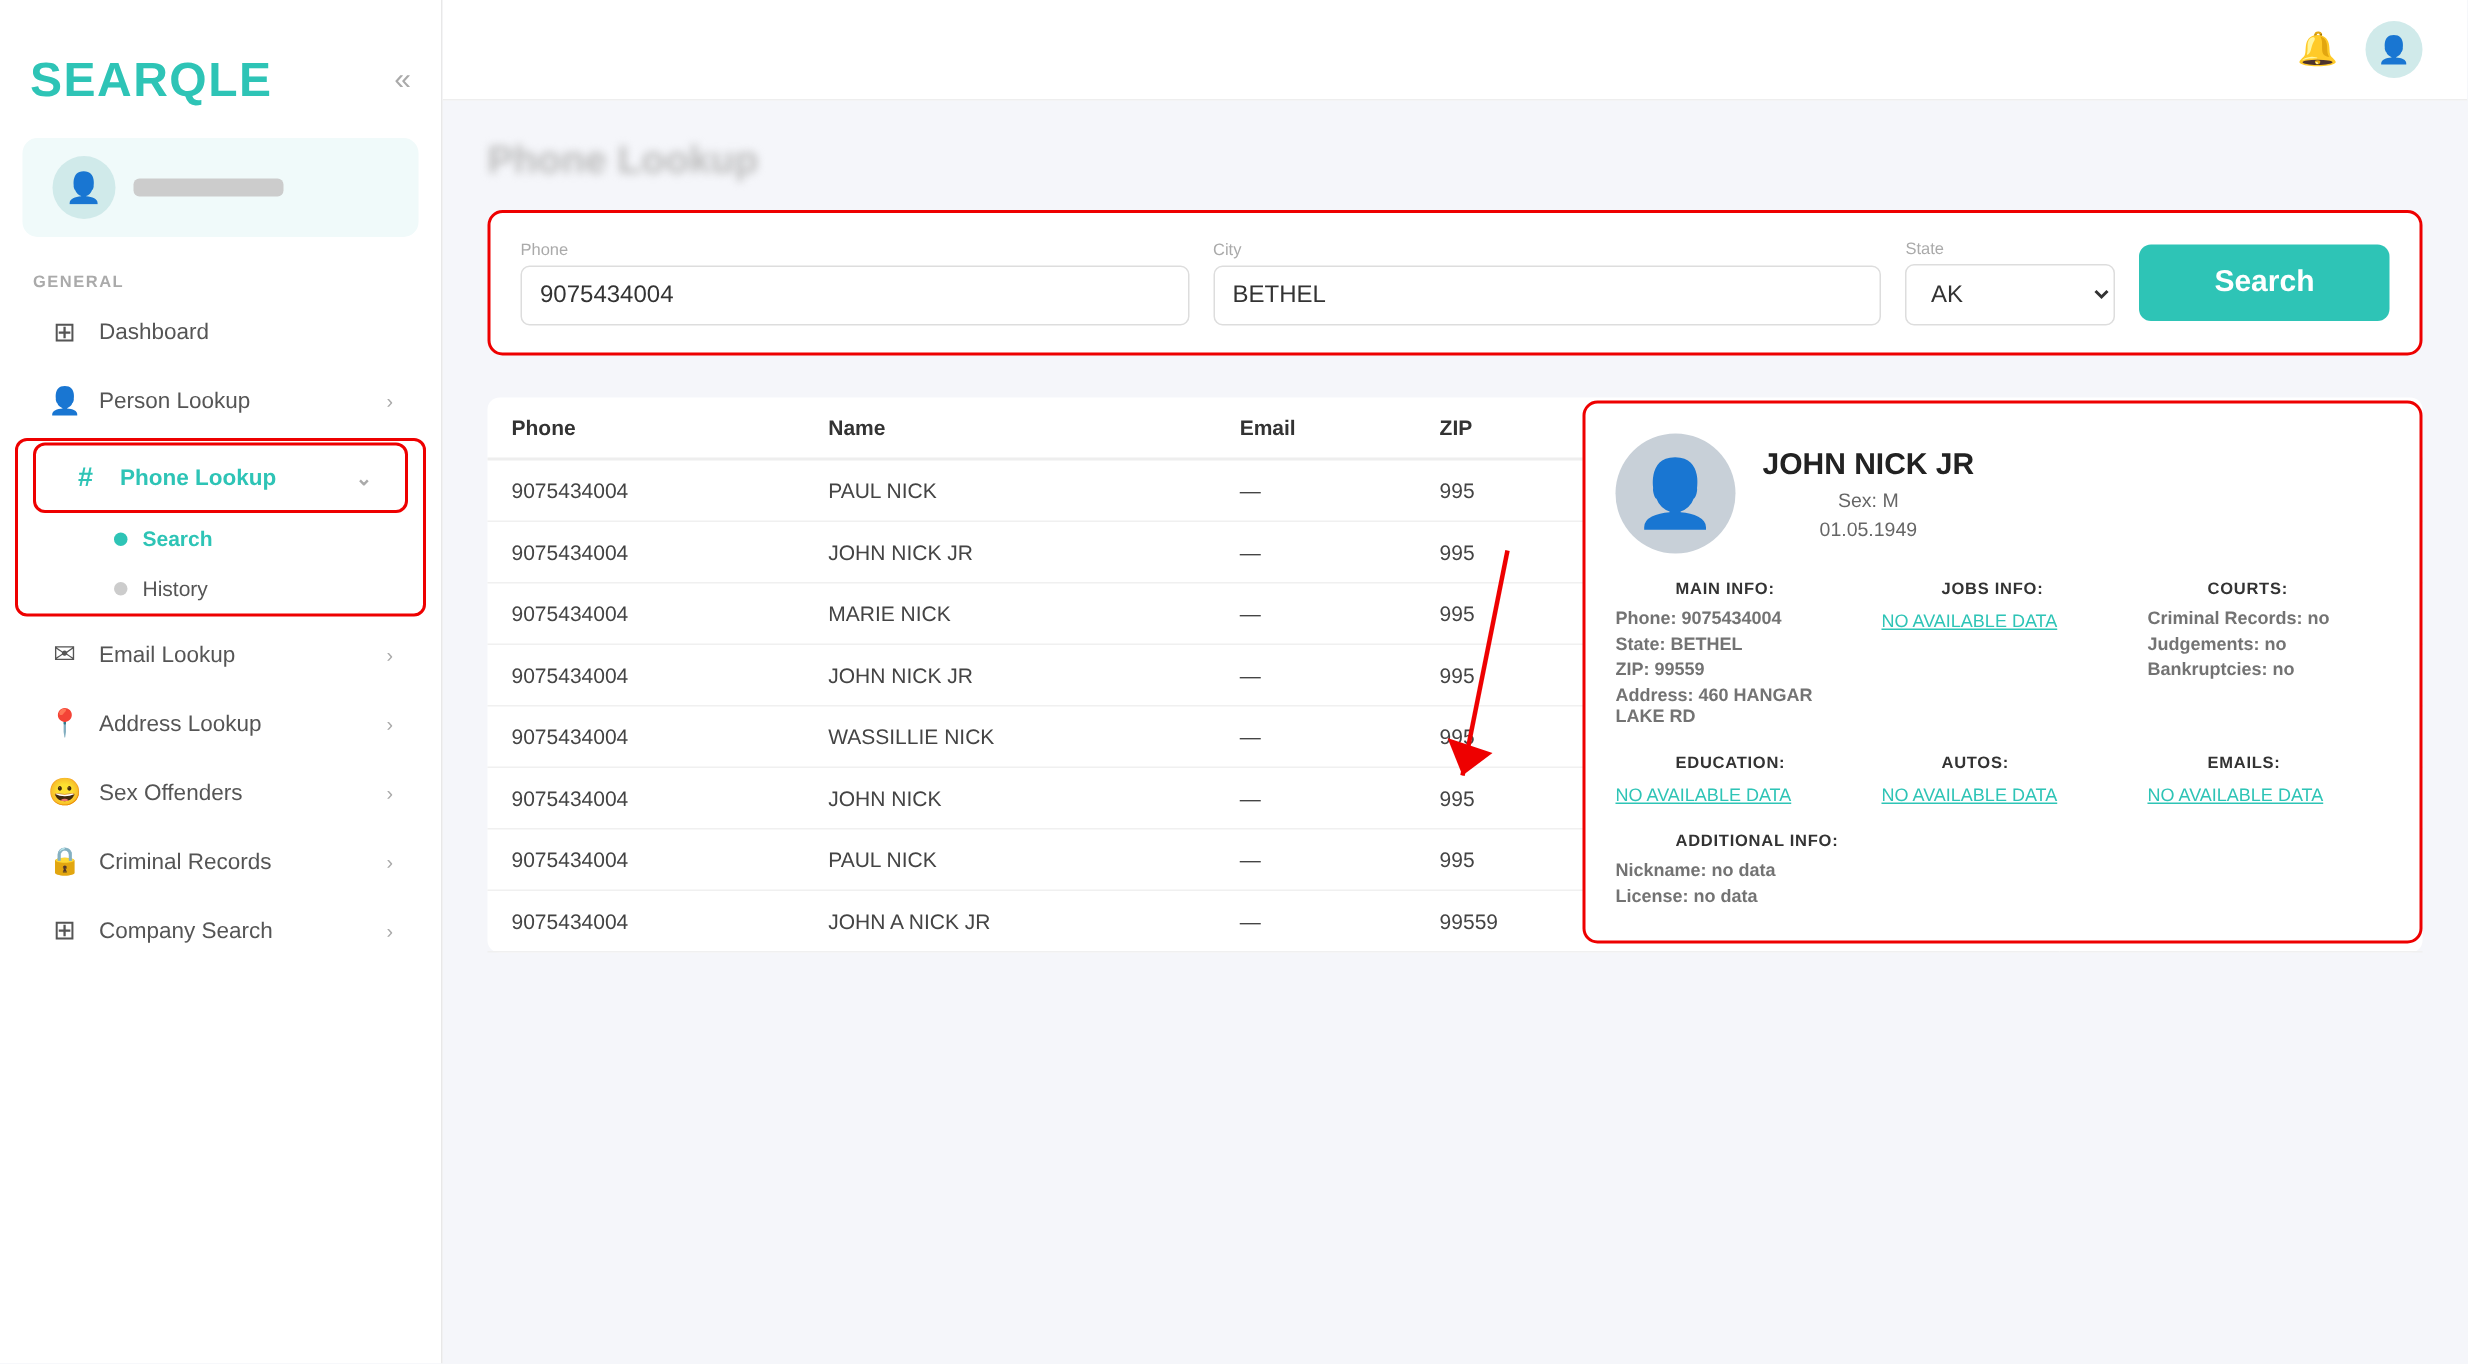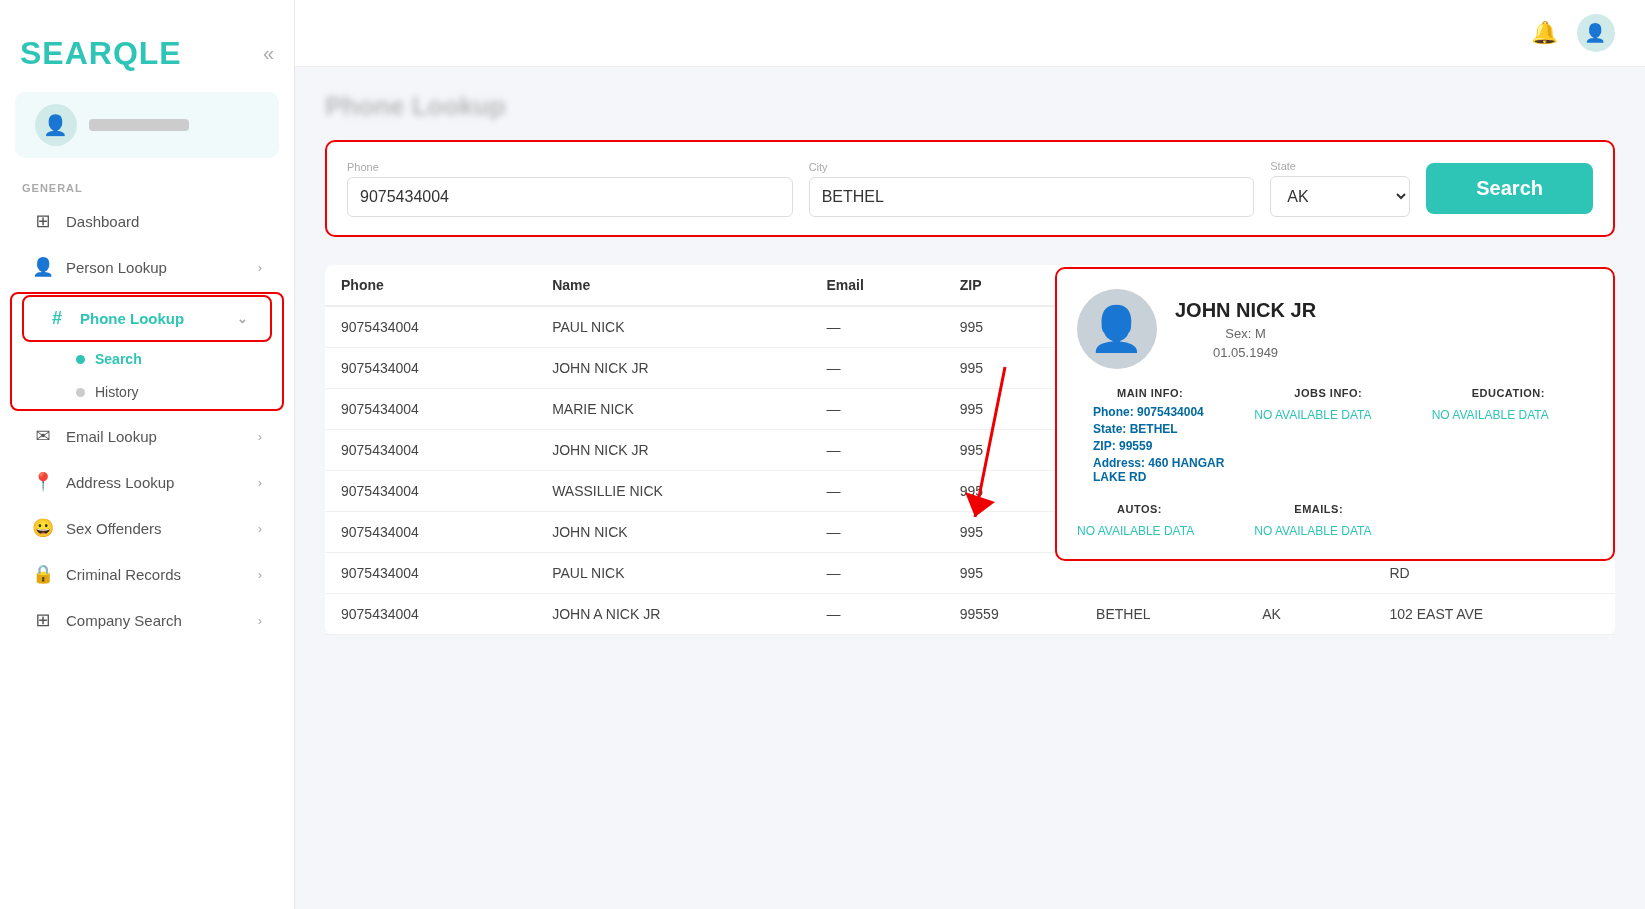--- a/index.html
+++ b/index.html
@@ -283,26 +283,25 @@
       font-size: 11px;
       font-weight: 700;
       color: #333;
       text-transform: uppercase;
       margin-bottom: 6px;
       letter-spacing: 0.5px;
       padding-left: 40px;
     }
     .profile-section p {
       font-size: 12px;
-      color: #0369a1;
+      color: #737373;
       margin-bottom: 3px;
-      margin-left: 16px;
     }
     .profile-section p span { font-weight: 700; }
-    .no-data { font-size: 12px; color: #2ec4b6; }
+    .no-data { font-size: 12px; color: #2ec4b6; text-decoration: underline; }
     .profile-section.full-row { grid-column: 1 / -1; }
 
     
     .arrow-overlay {
       position: absolute;
       top: 290px;
       left: 650px;
       pointer-events: none;
       z-index: 50;
     }
@@ -526,33 +525,44 @@
           <p><span>State:</span> <span>BETHEL</span></p>
           <p><span>ZIP:</span> <span>99559</span></p>
           <p><span>Address:</span> <span>460 HANGAR LAKE RD</span></p>
         </div>
 
         <div class="profile-section">
           <div class="profile-section-title">JOBS INFO:</div>
           <span class="no-data">NO AVAILABLE DATA</span>
         </div>
 
+        <div class="profile-section">
+          <div class="profile-section-title">COURTS:</div>
+          <p><span>Criminal Records:</span> <span>no</span></p>
+          <p><span>Judgements:</span> <span>no</span></p>
+          <p><span>Bankruptcies:</span> <span>no</span></p>
+        </div>
 
         <div class="profile-section">
           <div class="profile-section-title">EDUCATION:</div>
           <span class="no-data">NO AVAILABLE DATA</span>
         </div>
 
         <div class="profile-section">
           <div class="profile-section-title">AUTOS:</div>
           <span class="no-data">NO AVAILABLE DATA</span>
         </div>
 
         <div class="profile-section">
           <div class="profile-section-title">EMAILS:</div>
           <span class="no-data">NO AVAILABLE DATA</span>
         </div>
 
+        <div class="profile-section full-row">
+          <div class="profile-section-title">ADDITIONAL INFO:</div>
+          <p><span>Nickname:</span> <span>no data</span></p>
+          <p><span>License:</span> <span>no data</span></p>
+        </div>
       </div>
     </div>
 
   </div>
 </div>
 
 </body></html>

